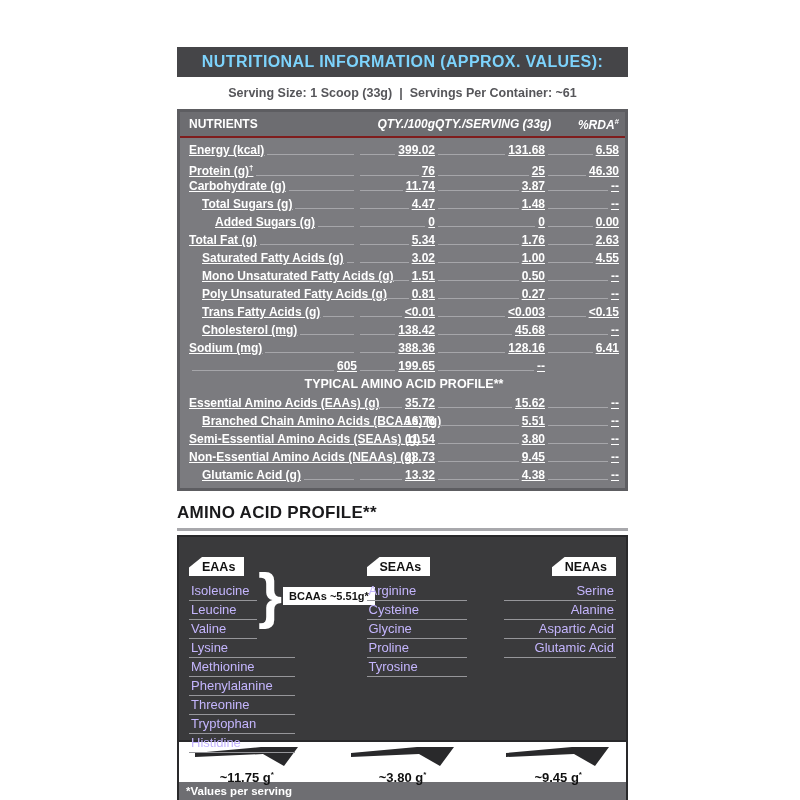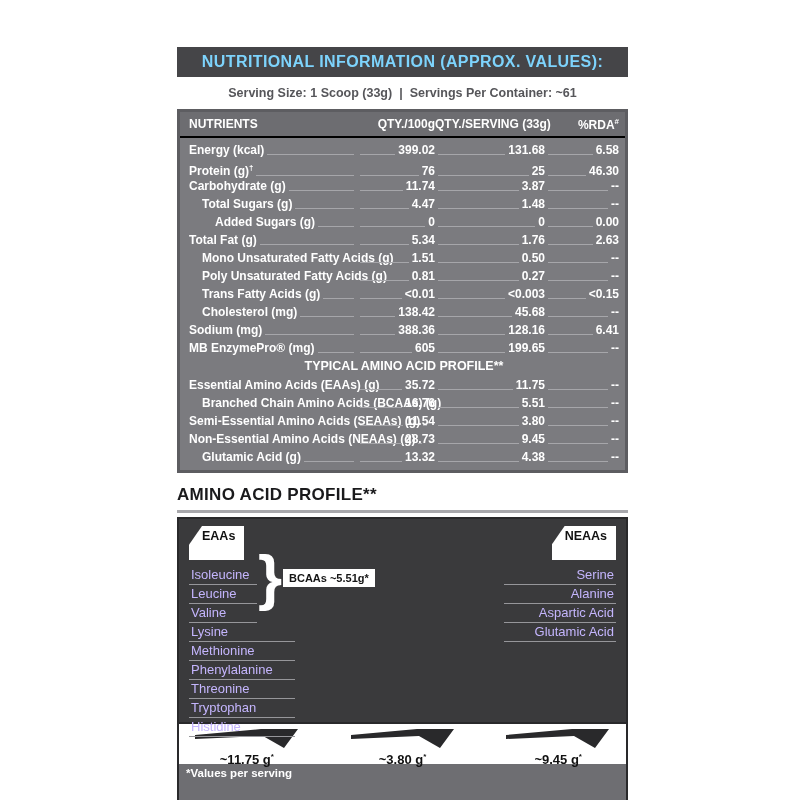--- a/index.html
+++ b/index.html
@@ -22,30 +22,30 @@
     font-size:12.5px;
   }
   .serving-line .divider { margin:0 7px; color:#56565a; }
 
   
   .ntable {
     margin-top:9px; background:#7b7b7f; border:3px solid #5d5d61;
     color:#fff; font-size:12px; font-weight:bold; padding-bottom:4px;
   }
   .thead {
-    background:#6d6d71; height:24px; border-bottom:2px solid #000000;
+    background:#6d6d71; height:24px; border-bottom:2px solid #7f1d1d;
     display:grid; grid-template-columns:1fr 78px 110px 74px;
     align-items:center; padding:0 6px 0 9px;
   }
   .thead .th { white-space:nowrap; }
-  .thead .th.r { text-align:right; }
+  .thead .th.r { text-align:right;font-style:italic; }
   sup { font-size:8px; }
   .tbody { padding:3px 6px 0 9px; }
   .trow {
-    display:grid; grid-template-columns:1fr 78px 110px 74px; height:18px;
+    display:grid; grid-template-columns:1fr 78px 110px 74px; height:18px;text-decoration:underline;
   }
   .cell { display:flex; align-items:flex-end; min-width:0; }
   .lab, .val { line-height:17px; white-space:nowrap; }
   .val-cell .val { margin-left:auto; }
   .leader {
     flex:1 1 auto; border-bottom:1px solid #a6a6aa; margin:0 3px 4px 3px;
     min-width:4px;
   }
   .section-title { text-align:center; height:19px; line-height:19px; font-size:12.5px; }
 
@@ -59,23 +59,24 @@
   
   .amino-box { border:2px solid #29292b; }
   .amino-panel { background:#3a3a3c; padding:7px 10px 0 10px; height:196px; }
   .amino-cols { display:flex; justify-content:space-between; height:100%; }
   .acol { position:relative; }
   .acol0 { width:165px; }
   .acol1 { width:125px; }
   .acol2 { width:112px; }
   .tab {
     background:#fff; color:#111; font-weight:bold; font-size:12.5px;
-    width:-moz-fit-content; width:fit-content; padding:3px 9px 17px 13px;
+    width:-moz-fit-content; width:fit-content; padding:3px 9px 2px 13px;
     clip-path:polygon(13px 0, 100% 0, 100% 100%, 0 100%, 0 55%);
     margin-bottom:6px;
+    margin-top:13px;
   }
   .acol2 .tab { margin-left:auto; text-align:right; }
   .alist { list-style:none; margin:0; padding:0; color:#c4b5fd; font-weight:normal; font-size:13px; }
   .alist li {
     line-height:15px; padding:1px 0 2px 2px; border-bottom:1px solid #96969a;
     width:104px; white-space:nowrap;
   }
   .acol0 .alist li.short { width:66px; }
   .acol1 .alist li { width:98px; }
   .acol2 .alist li { width:108px; margin-left:auto; text-align:right; padding-right:2px; }
@@ -227,20 +228,38 @@
             <i class="leader"></i>
             <span class="val">1.76</span>
           </div>
           <div class="cell val-cell">
             <i class="leader"></i>
             <span class="val">2.63</span>
           </div>
         </div>
         <div class="trow">
           <div class="cell label-cell">
+            <span class="lab" style="padding-left: 13px;">Saturated Fatty Acids (g)</span>
+            <i class="leader"></i>
+          </div>
+          <div class="cell val-cell">
+            <i class="leader"></i>
+            <span class="val">3.02</span>
+          </div>
+          <div class="cell val-cell">
+            <i class="leader"></i>
+            <span class="val">1.00</span>
+          </div>
+          <div class="cell val-cell">
+            <i class="leader"></i>
+            <span class="val">4.55</span>
+          </div>
+        </div>
+        <div class="trow">
+          <div class="cell label-cell">
             <span class="lab" style="padding-left: 13px;">Mono Unsaturated Fatty Acids (g)</span>
             <i class="leader"></i>
           </div>
           <div class="cell val-cell">
             <i class="leader"></i>
             <span class="val">1.51</span>
           </div>
           <div class="cell val-cell">
             <i class="leader"></i>
             <span class="val">0.50</span>
@@ -316,24 +335,20 @@
           <div class="cell val-cell">
             <i class="leader"></i>
             <span class="val">128.16</span>
           </div>
           <div class="cell val-cell">
             <i class="leader"></i>
             <span class="val">6.41</span>
           </div>
         </div>
         <div class="trow">
-          <div class="cell label-cell">
-            <span class="lab" style="padding-left: 0px;">MB EnzymePro® (mg)</span>
-            <i class="leader"></i>
-          </div>
           <div class="cell val-cell">
             <i class="leader"></i>
             <span class="val">605</span>
           </div>
           <div class="cell val-cell">
             <i class="leader"></i>
             <span class="val">199.65</span>
           </div>
           <div class="cell val-cell">
             <i class="leader"></i>
@@ -345,21 +360,21 @@
           <div class="cell label-cell">
             <span class="lab" style="padding-left: 0px;">Essential Amino Acids (EAAs) (g)</span>
             <i class="leader"></i>
           </div>
           <div class="cell val-cell">
             <i class="leader"></i>
             <span class="val">35.72</span>
           </div>
           <div class="cell val-cell">
             <i class="leader"></i>
-            <span class="val">11.75</span>
+            <span class="val">15.62</span>
           </div>
           <div class="cell val-cell">
             <i class="leader"></i>
             <span class="val">--</span>
           </div>
         </div>
         <div class="trow">
           <div class="cell label-cell">
             <span class="lab" style="padding-left: 13px;">Branched Chain Amino Acids (BCAAs) (g)</span>
             <i class="leader"></i>
@@ -449,20 +464,30 @@
               <li>Lysine</li>
               <li>Methionine</li>
               <li>Phenylalanine</li>
               <li>Threonine</li>
               <li>Tryptophan</li>
               <li>Histidine</li>
             </ul>
             <div class="brace">}</div>
             <div class="callout">BCAAs ~5.51g*</div>
           </div>
+          <div class="acol acol1">
+            <div class="tab">SEAAs</div>
+            <ul class="alist">
+              <li>Arginine</li>
+              <li>Cysteine</li>
+              <li>Glycine</li>
+              <li>Proline</li>
+              <li>Tyrosine</li>
+            </ul>
+          </div>
           <div class="acol acol2">
             <div class="tab">NEAAs</div>
             <ul class="alist">
               <li>Serine</li>
               <li>Alanine</li>
               <li>Aspartic Acid</li>
               <li>Glutamic Acid</li>
             </ul>
           </div>
         </div>

